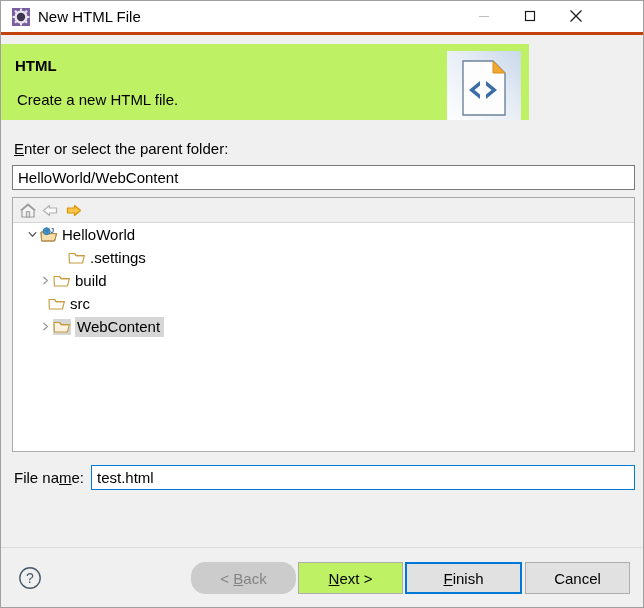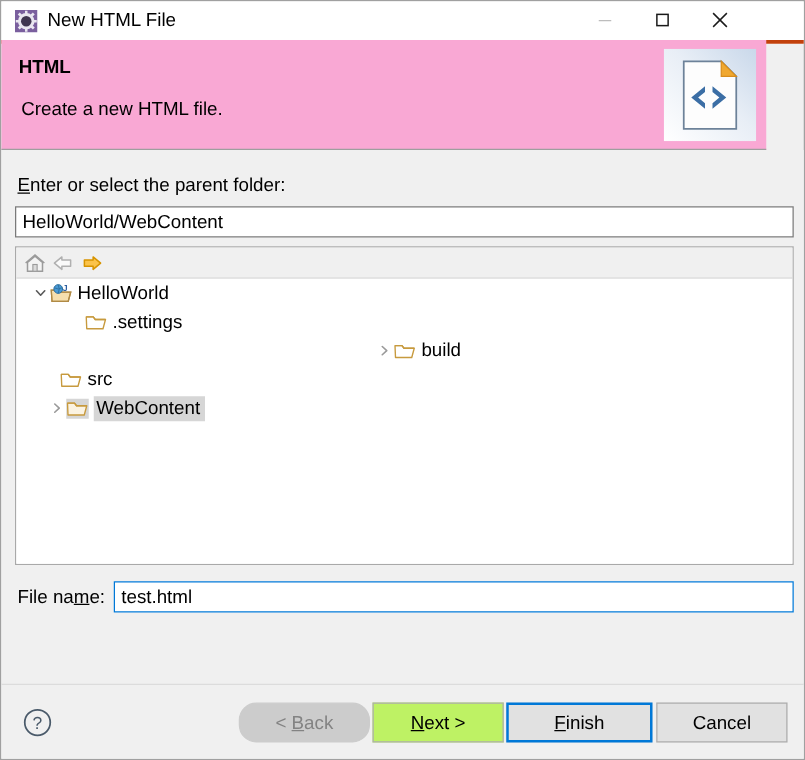--- a/index.html
+++ b/index.html
@@ -50,24 +50,24 @@
     height: 30px;
   }
   .winbtn svg { position: absolute; left: 50%; top: 50%; transform: translate(-50%, -50%); }
   .winbtn-min  { left: 460px; }
   .winbtn-max  { left: 506px; }
   .winbtn-close{ left: 552px; }
 
   
   .header {
     position: absolute;
-    left: 0; top: 31px;
-    width: 612px;
+    left: 0; top: 43px;
+    width: 528px;
     height: 87px;
-    background: #f9a8d4;
+    background: #bef264;
     border-bottom: 1px solid #9e9e9e;
   }
   .header-title {
     position: absolute;
     left: 14px; top: 13px;
     font-size: 15px;
     font-weight: bold;
     color: #000000;
   }
   .header-desc {
@@ -337,21 +337,21 @@
           <span class="expander"></span>
           <span class="ticon">
             <svg width="18" height="16" viewBox="0 0 18 16">
               <path d="M1 3.5 H6.6 L8.2 5.6 H16.4 L14.4 13 H1.4 Z" fill="#ffffff" stroke="#c79a3e" stroke-width="1.1" stroke-linejoin="round"></path>
               <path d="M1 3.5 H6.6 L8.2 5.6 H16.4" fill="none" stroke="#c79a3e" stroke-width="1.1"></path>
             </svg>
           </span>
           <span class="tlabel">.settings</span>
         </div>
 
-        <div class="tree-row" style="padding-left:25px;justify-content:center;">
+        <div class="tree-row" style="padding-left:25px;">
           <span class="expander">
             <svg width="11" height="11" viewBox="0 0 11 11">
                 <path d="M3.8 2.2 L7.4 5.5 L3.8 8.8" fill="none" stroke="#9a9a9a" stroke-width="1.3" stroke-linecap="round" stroke-linejoin="round"></path>
               </svg>
           </span>
           <span class="ticon">
             <svg width="18" height="16" viewBox="0 0 18 16">
               <path d="M1 3.5 H6.6 L8.2 5.6 H16.4 L14.4 13 H1.4 Z" fill="#ffffff" stroke="#c79a3e" stroke-width="1.1" stroke-linejoin="round"></path>
               <path d="M1 3.5 H6.6 L8.2 5.6 H16.4" fill="none" stroke="#c79a3e" stroke-width="1.1"></path>
             </svg>

